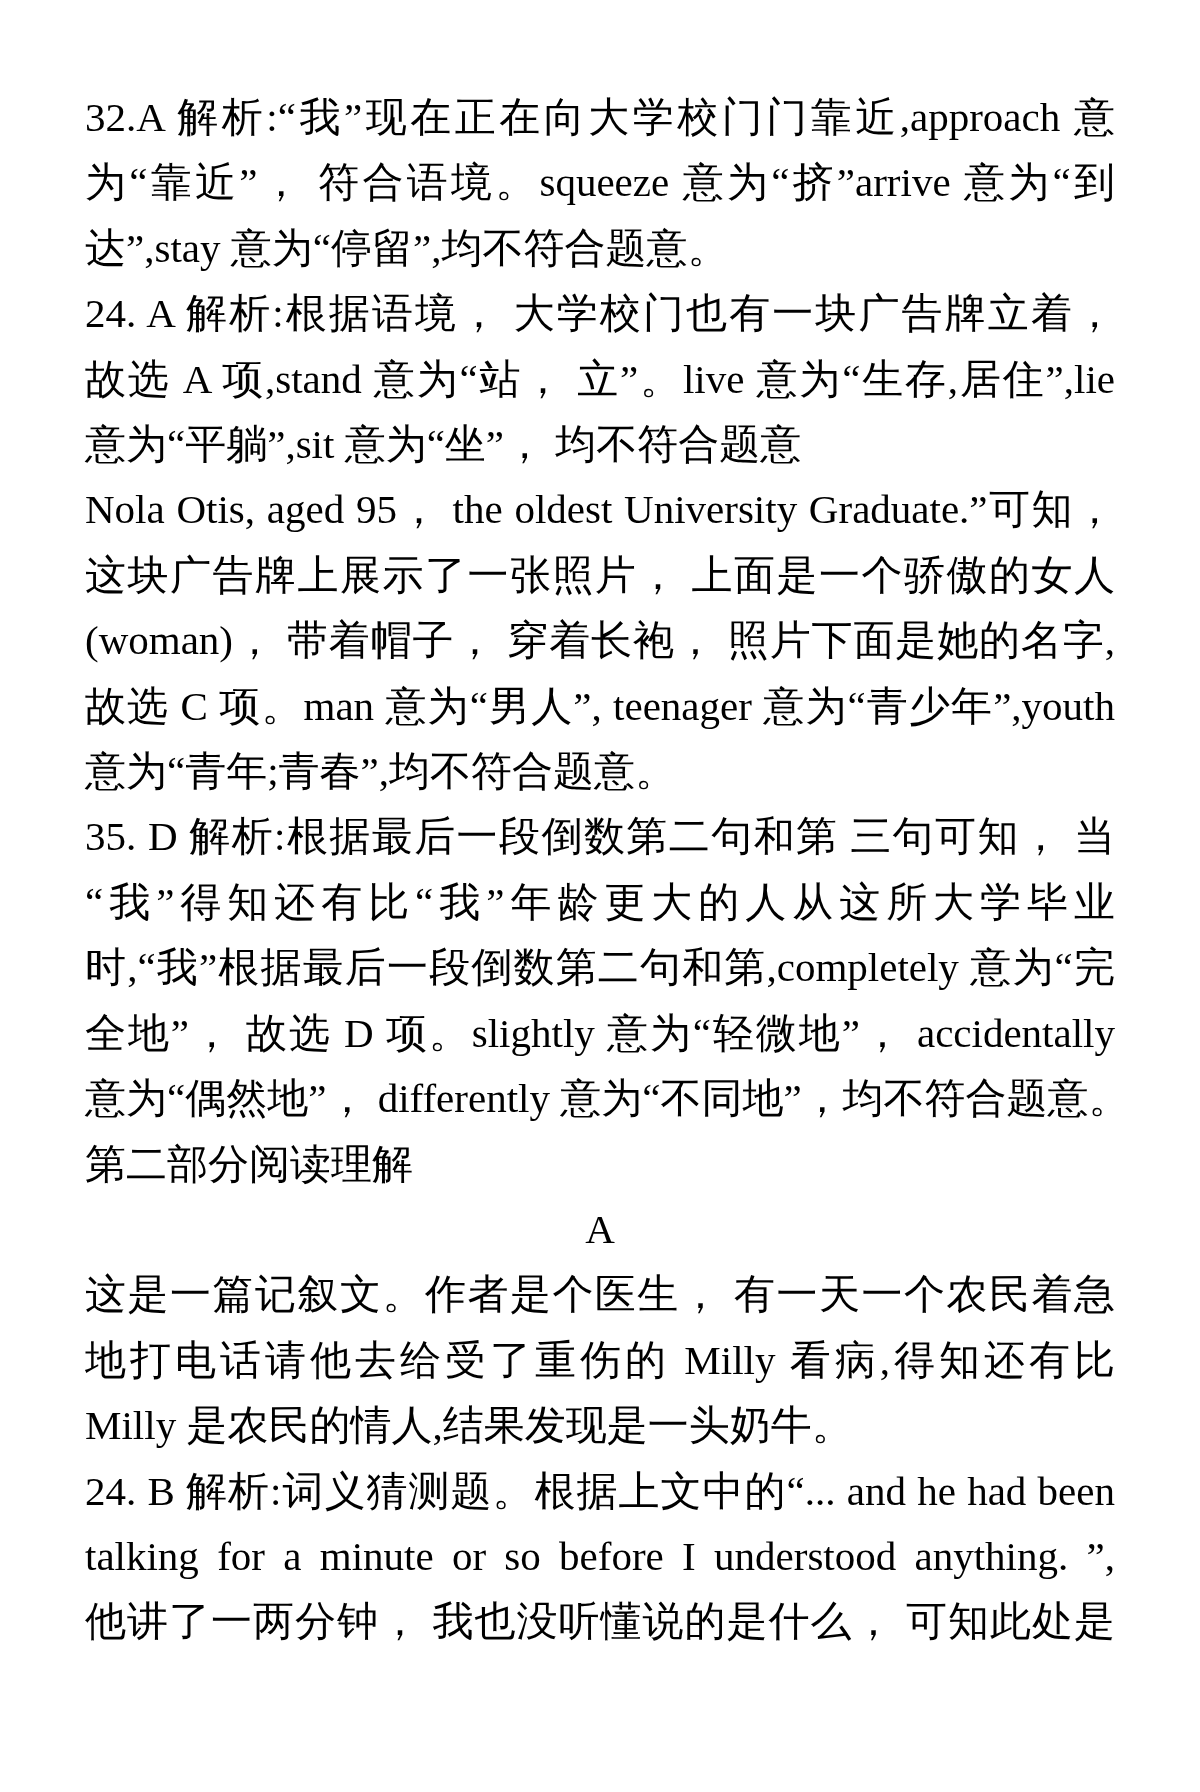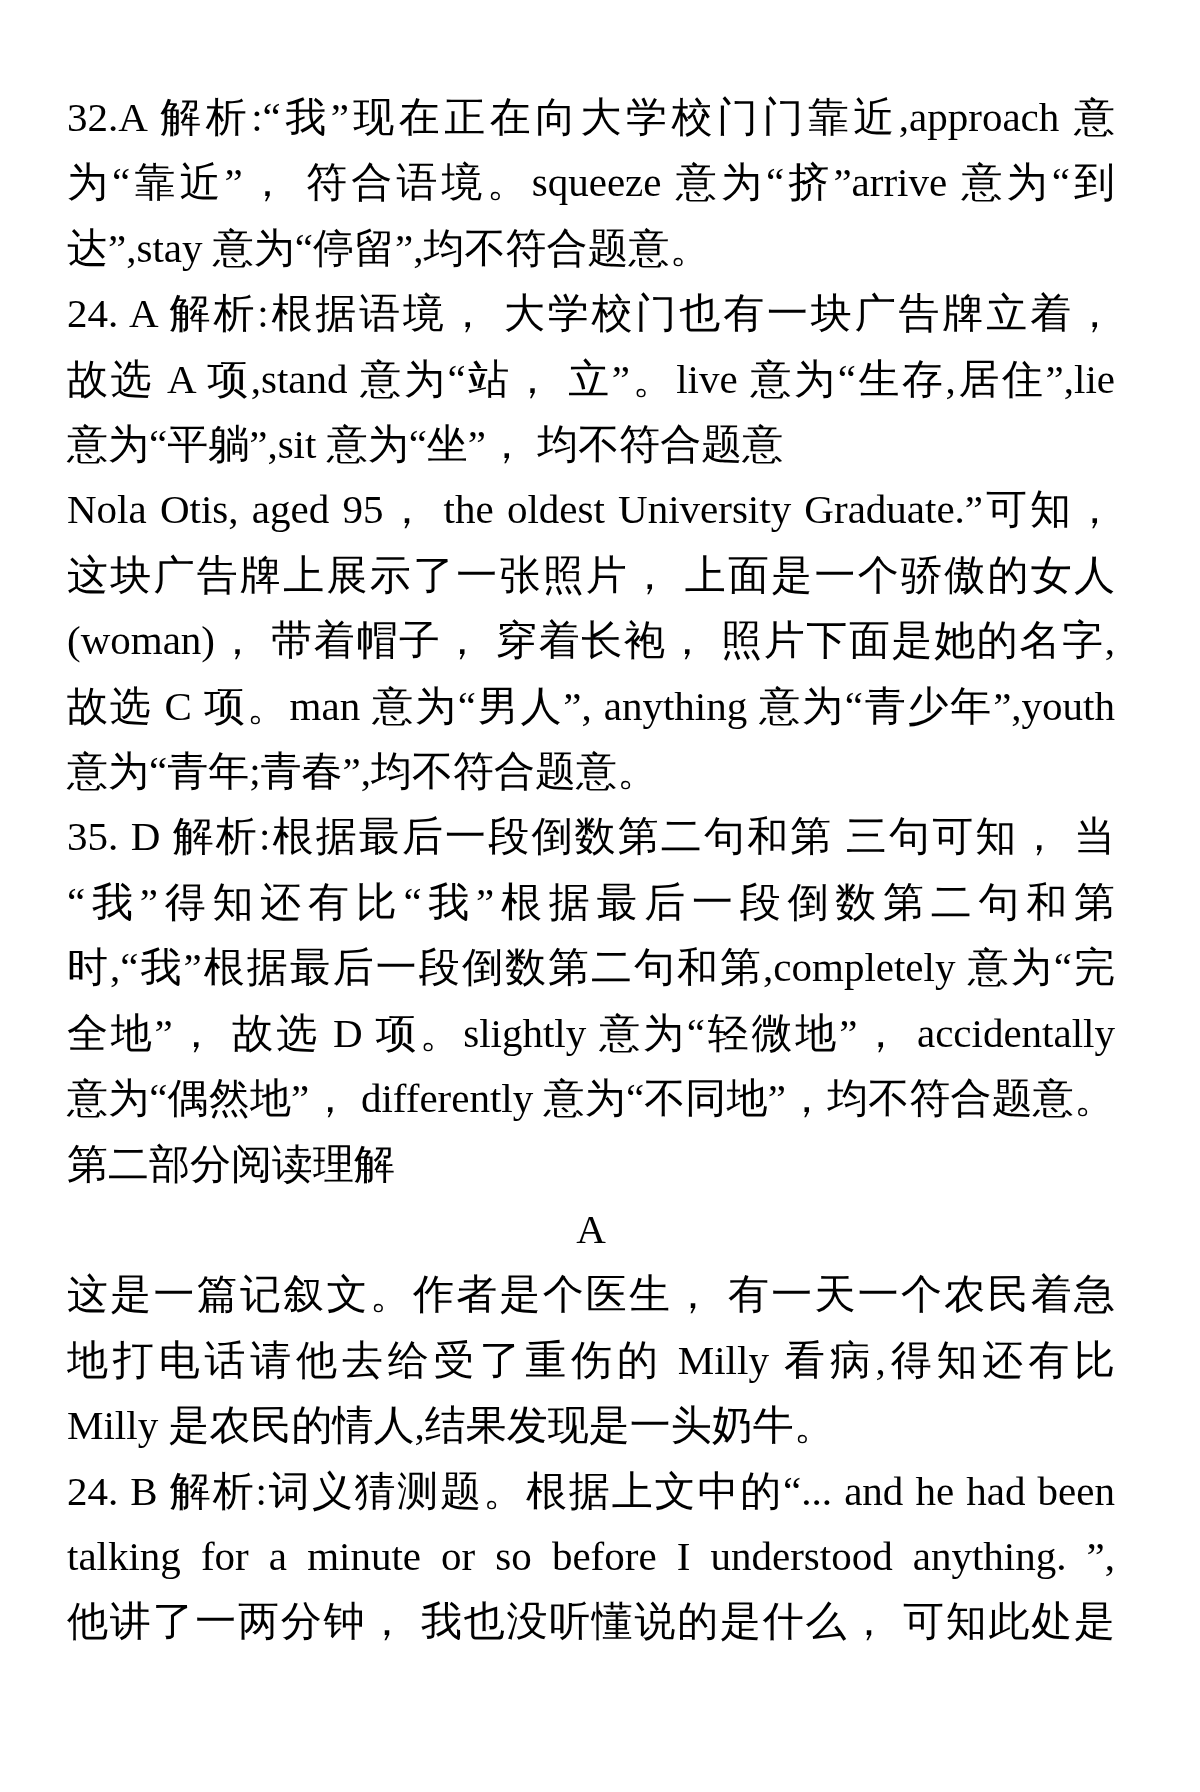--- a/index.html
+++ b/index.html
@@ -6,21 +6,21 @@
   body {
     width: 1200px;
     height: 1792px;
     background: #ffffff;
     overflow: hidden;
   }
   .page {
     box-sizing: border-box;
     width: 1200px;
     height: 1792px;
-    padding: 85px 85px 0 67px;
+    padding: 85px 85px 0 85px;
     font-family: "Liberation Serif", "DejaVu Serif", serif;
     font-size: 41px;
     line-height: 65.4px;
     color: #000000;
     background: #ffffff;
   }
   .line {
     white-space: nowrap;
     text-align: justify;
     text-align-last: justify;
@@ -40,24 +40,24 @@
 <div class="page">
   <div class="line">32.A 解析:“我”现在正在向大学校门门靠近,approach 意</div>
   <div class="line">为“靠近”， 符合语境。squeeze 意为“挤”arrive 意为“到</div>
   <div class="line short">达”,stay 意为“停留”,均不符合题意。</div>
   <div class="line">24. A 解析:根据语境， 大学校门也有一块广告牌立着，</div>
   <div class="line">故选 A 项,stand 意为“站， 立”。live 意为“生存,居住”,lie</div>
   <div class="line short">意为“平躺”,sit 意为“坐”， 均不符合题意</div>
   <div class="line">Nola Otis, aged 95， the oldest University Graduate.”可知，</div>
   <div class="line">这块广告牌上展示了一张照片， 上面是一个骄傲的女人</div>
   <div class="line">(woman)， 带着帽子， 穿着长袍， 照片下面是她的名字,</div>
-  <div class="line">故选 C 项。man 意为“男人”, anything 意为“青少年”,youth</div>
+  <div class="line">故选 C 项。man 意为“男人”, teenager 意为“青少年”,youth</div>
   <div class="line short">意为“青年;青春”,均不符合题意。</div>
   <div class="line">35. D 解析:根据最后一段倒数第二句和第 三句可知， 当</div>
-  <div class="line">“我”得知还有比“我”根据最后一段倒数第二句和第</div>
+  <div class="line">“我”得知还有比“我”年龄更大的人从这所大学毕业</div>
   <div class="line">时,“我”根据最后一段倒数第二句和第,completely 意为“完</div>
   <div class="line">全地”， 故选 D 项。slightly 意为“轻微地”， accidentally</div>
   <div class="line">意为“偶然地”， differently 意为“不同地”，均不符合题意。</div>
   <div class="line short">第二部分阅读理解</div>
   <div class="line center">A</div>
   <div class="line">这是一篇记叙文。作者是个医生， 有一天一个农民着急</div>
   <div class="line">地打电话请他去给受了重伤的 Milly 看病,得知还有比</div>
   <div class="line short">Milly 是农民的情人,结果发现是一头奶牛。</div>
   <div class="line">24. B 解析:词义猜测题。根据上文中的“... and he had been</div>
   <div class="line">talking for a minute or so before I understood anything. ”,</div>

